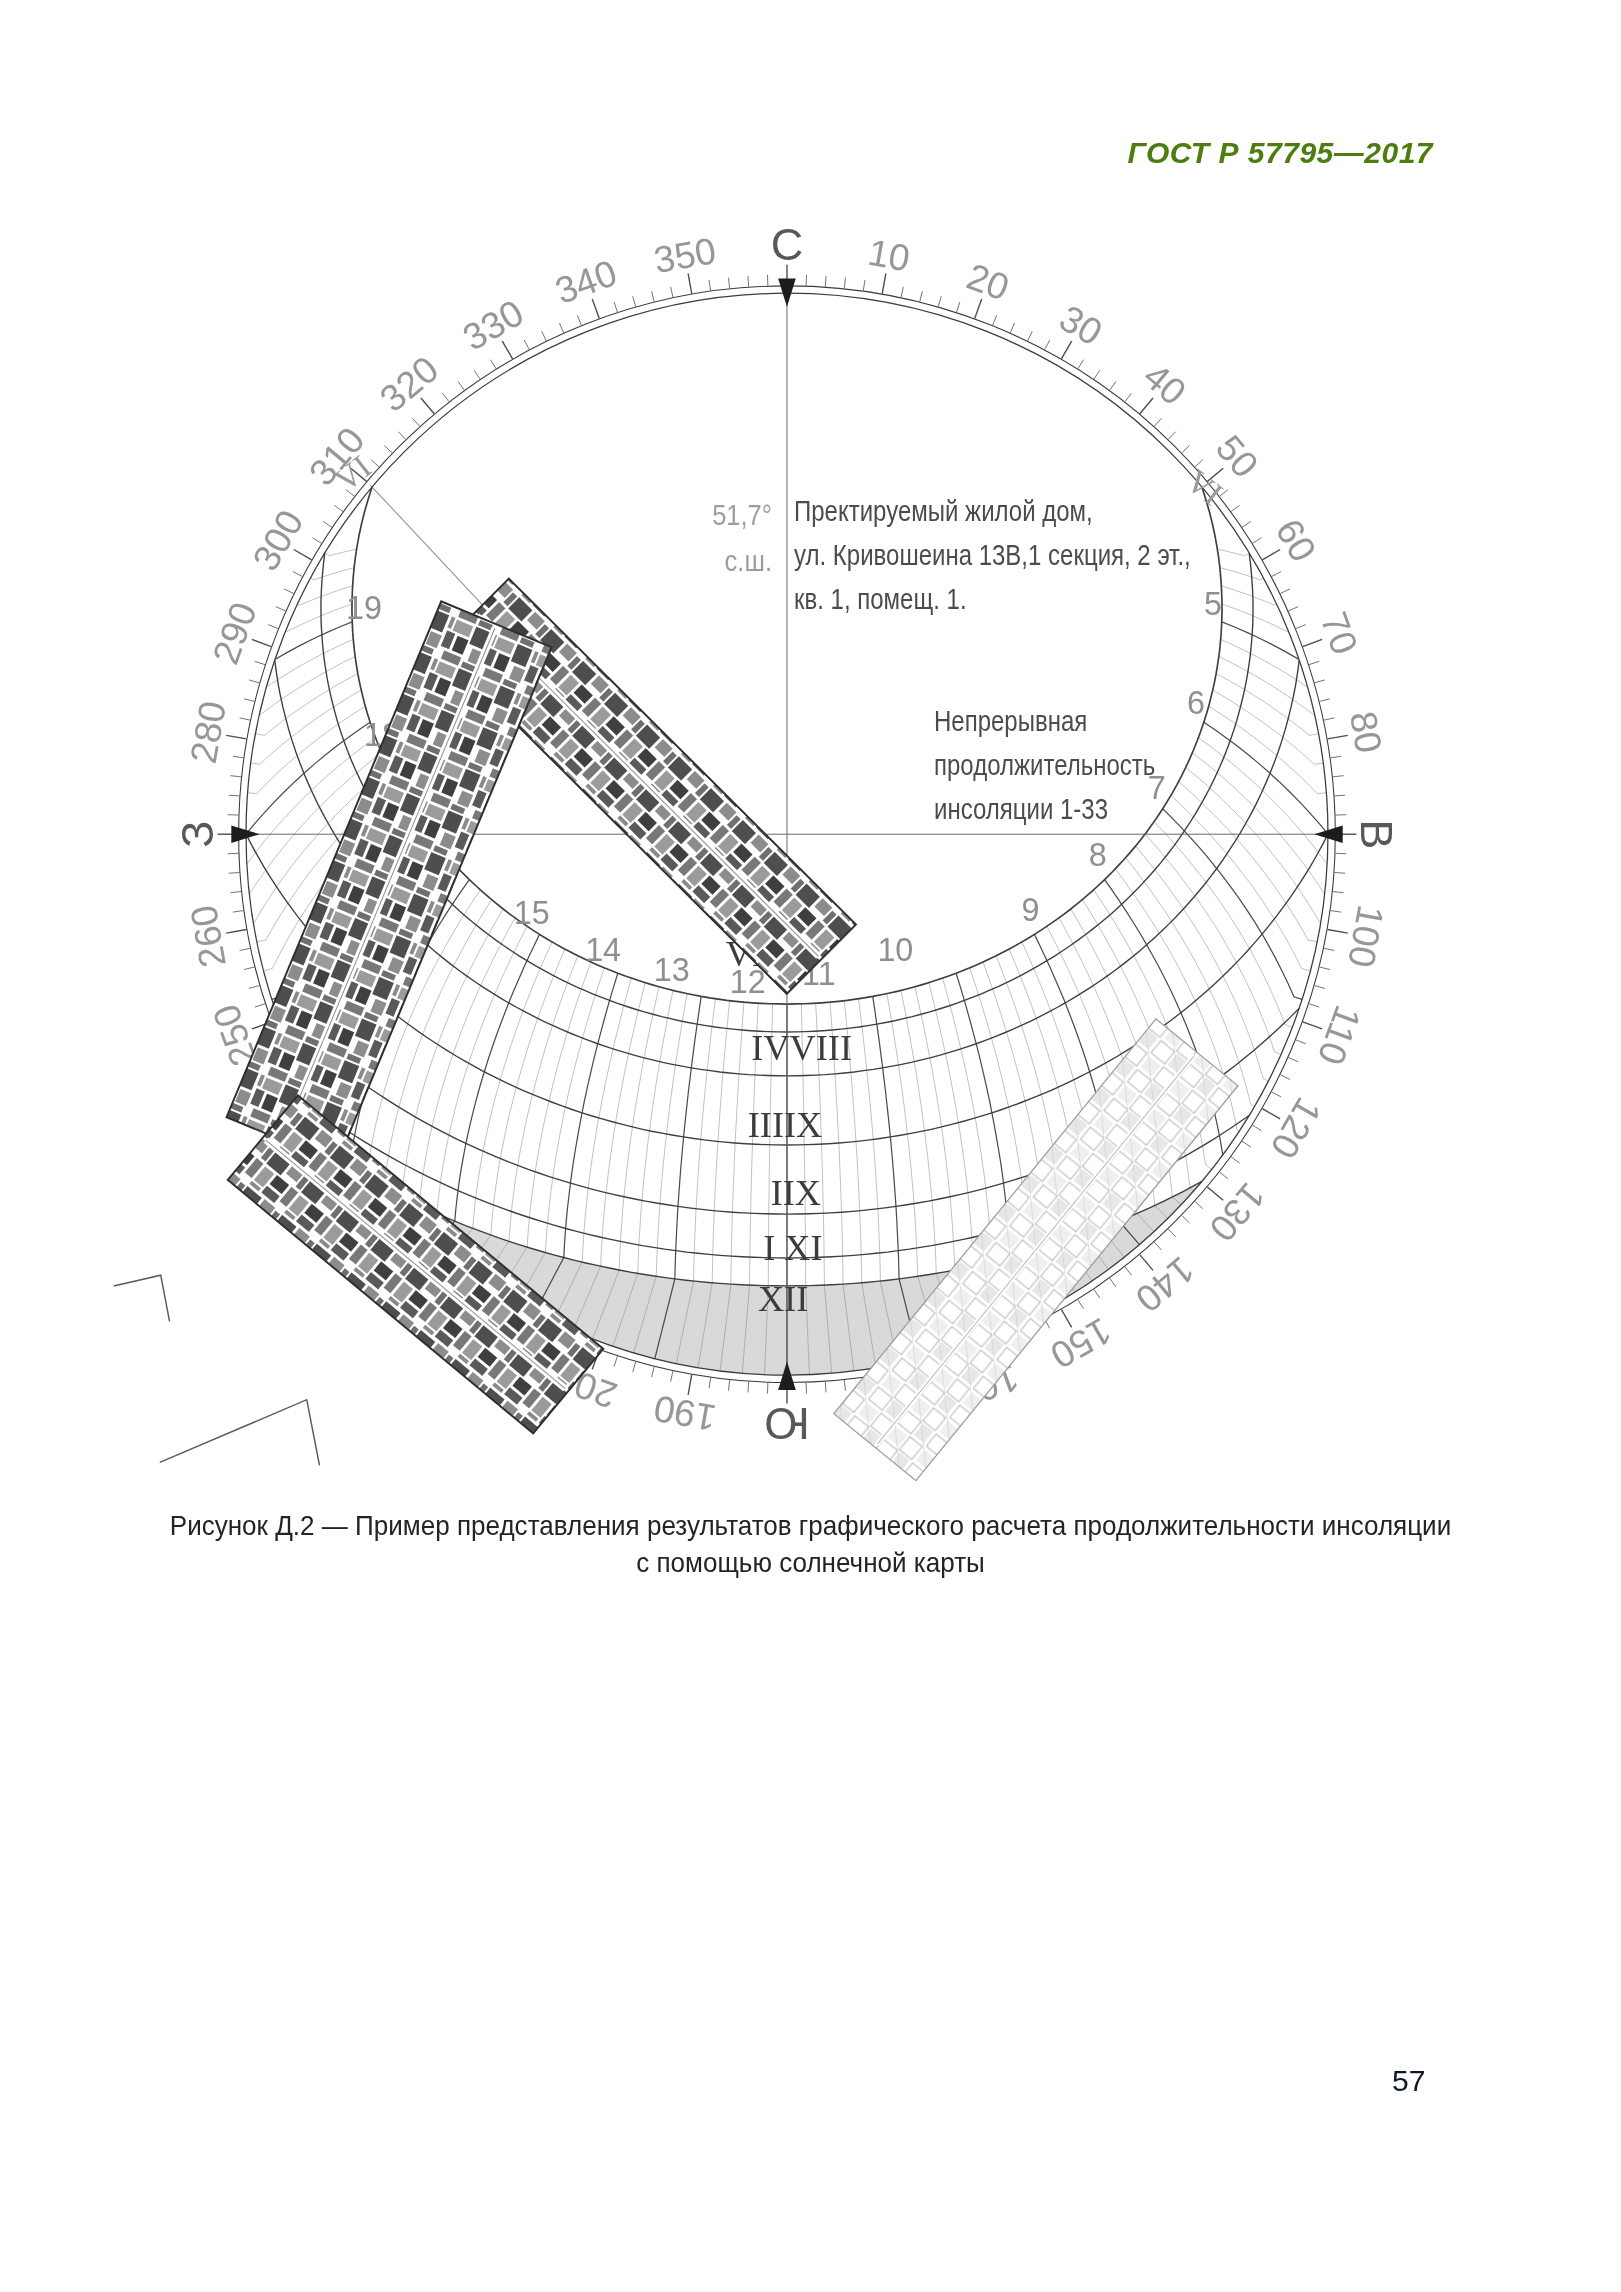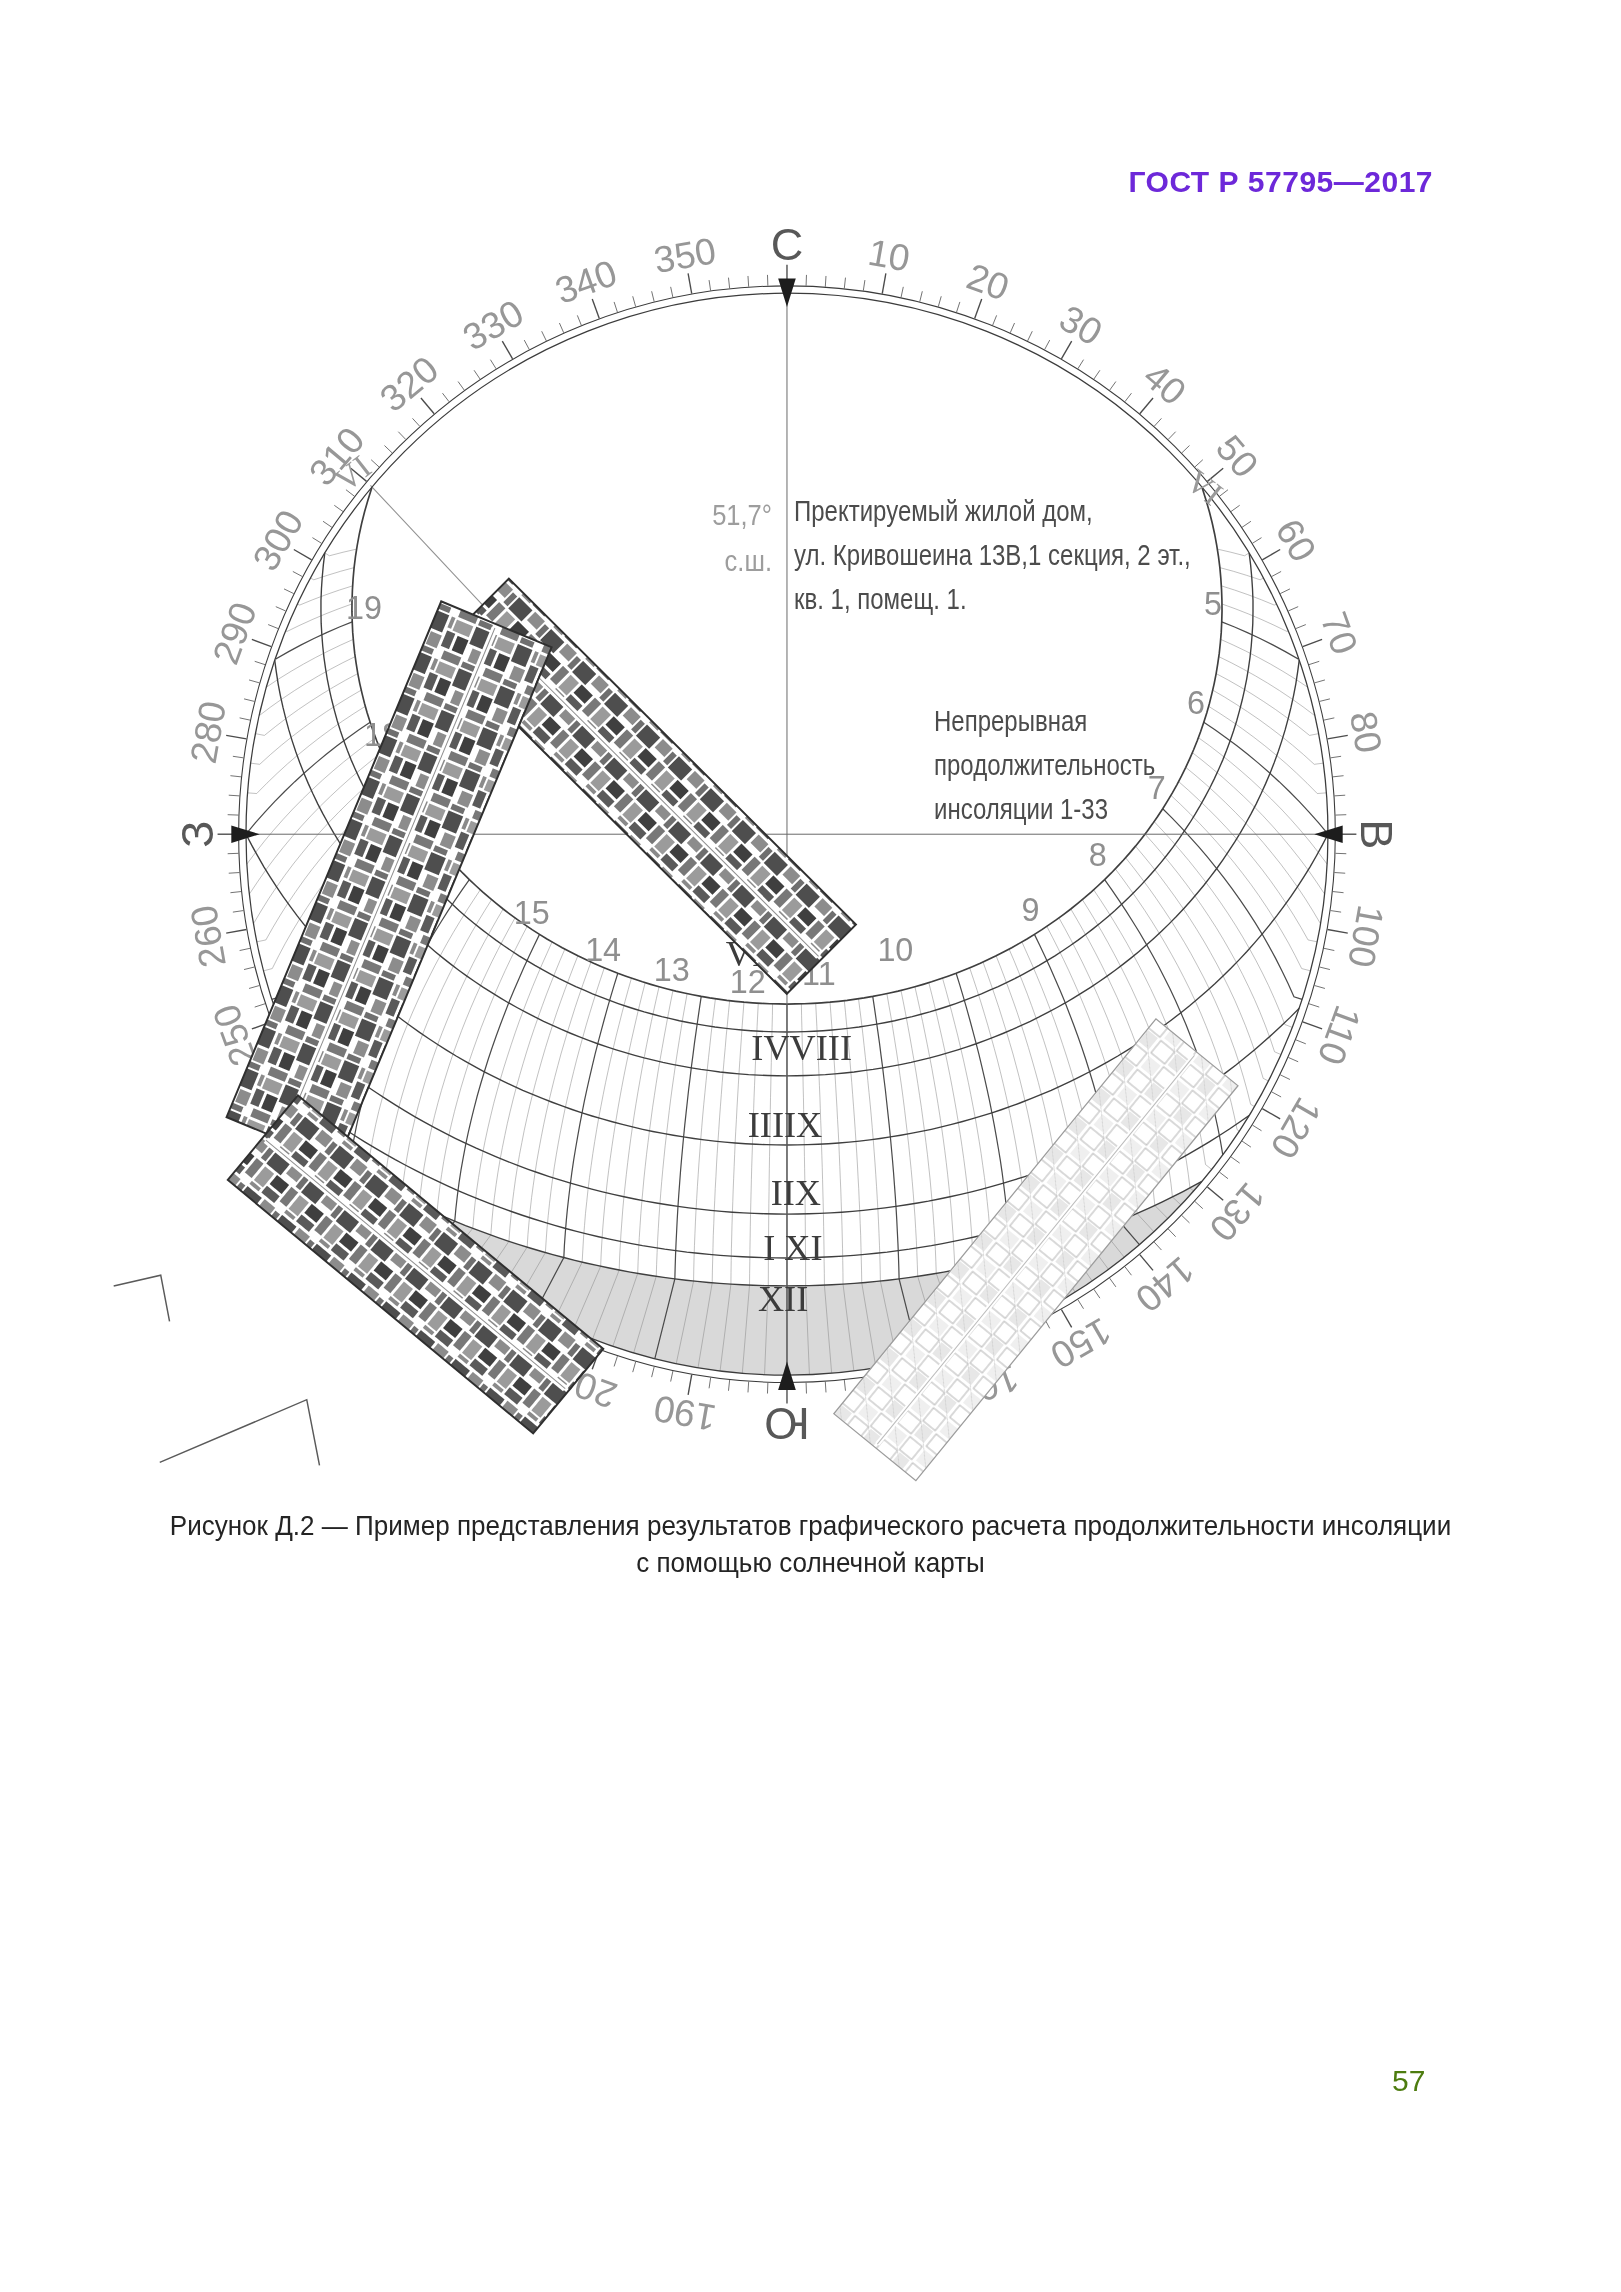--- a/index.html
+++ b/index.html
@@ -1,33 +1,33 @@
 <!DOCTYPE html>
 <html><head>
 <meta charset="utf-8">
 <style>
   html,body { margin:0; padding:0; background:#e8e8e8; }
   .page { position:relative; width:1621px; height:2293px; background:#ffffff;
           font-family:"Liberation Sans", sans-serif; overflow:hidden; margin:0 auto; }
   #chart-svg { position:absolute; left:0; top:0; }
   #chart-svg text { font-family:"Liberation Sans", sans-serif; }
   #chart-svg text.serif { font-family:"Liberation Serif", serif; }
-  .hdr { position:absolute; top:165px; right:188px; font-size:30px; font-weight:bold;
-         color:#6d28d9; letter-spacing:0.5px; }
+  .hdr { position:absolute; top:136px; right:188px; font-size:30px; font-weight:bold;
+         color:#4d7c0f; letter-spacing:0.5px;font-style:italic; }
   .lat { position:absolute; left:676px; top:492px; width:96px; text-align:right;
          font-size:30px; line-height:46px; color:#9d9d9d;
          transform:scaleX(.85); transform-origin:right top; }
   .addr { position:absolute; left:794px; top:489px; font-size:30px; line-height:44px;
           color:#4c4c4c; white-space:nowrap; transform:scaleX(.8); transform-origin:left top; }
   .note { position:absolute; left:934px; top:699px; font-size:30px; line-height:44px;
           color:#4c4c4c; white-space:nowrap; transform:scaleX(.8); transform-origin:left top; }
   .caption { position:absolute; top:1507px; left:0; width:1621px; text-align:center;
              font-size:28px; line-height:37px; color:#242424;
              transform:scaleX(.93); transform-origin:center top; }
-  .pagenum { position:absolute; top:2064px; left:1392px; font-size:30px; color:#4d7c0f; }
+  .pagenum { position:absolute; top:2064px; left:1392px; font-size:30px; color:#0f172a; }
 </style>
 </head>
 <body>
 
 <div class="page">
 
   <div class="hdr">ГОСТ Р 57795—2017</div>
 
   <svg id="chart-svg" width="1621" height="1492" viewBox="0 0 1654 1522">
       <defs>

